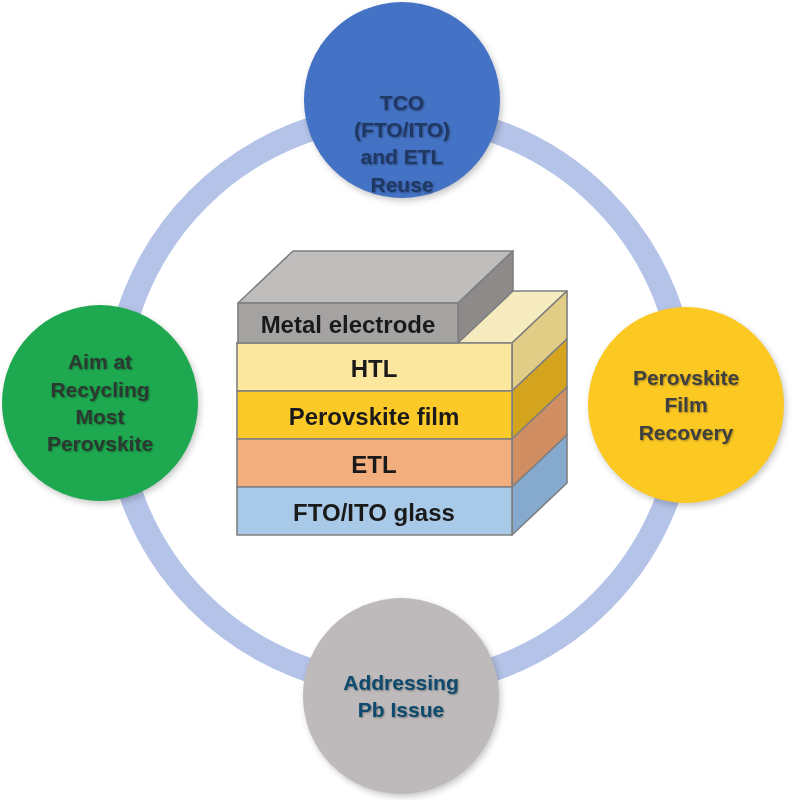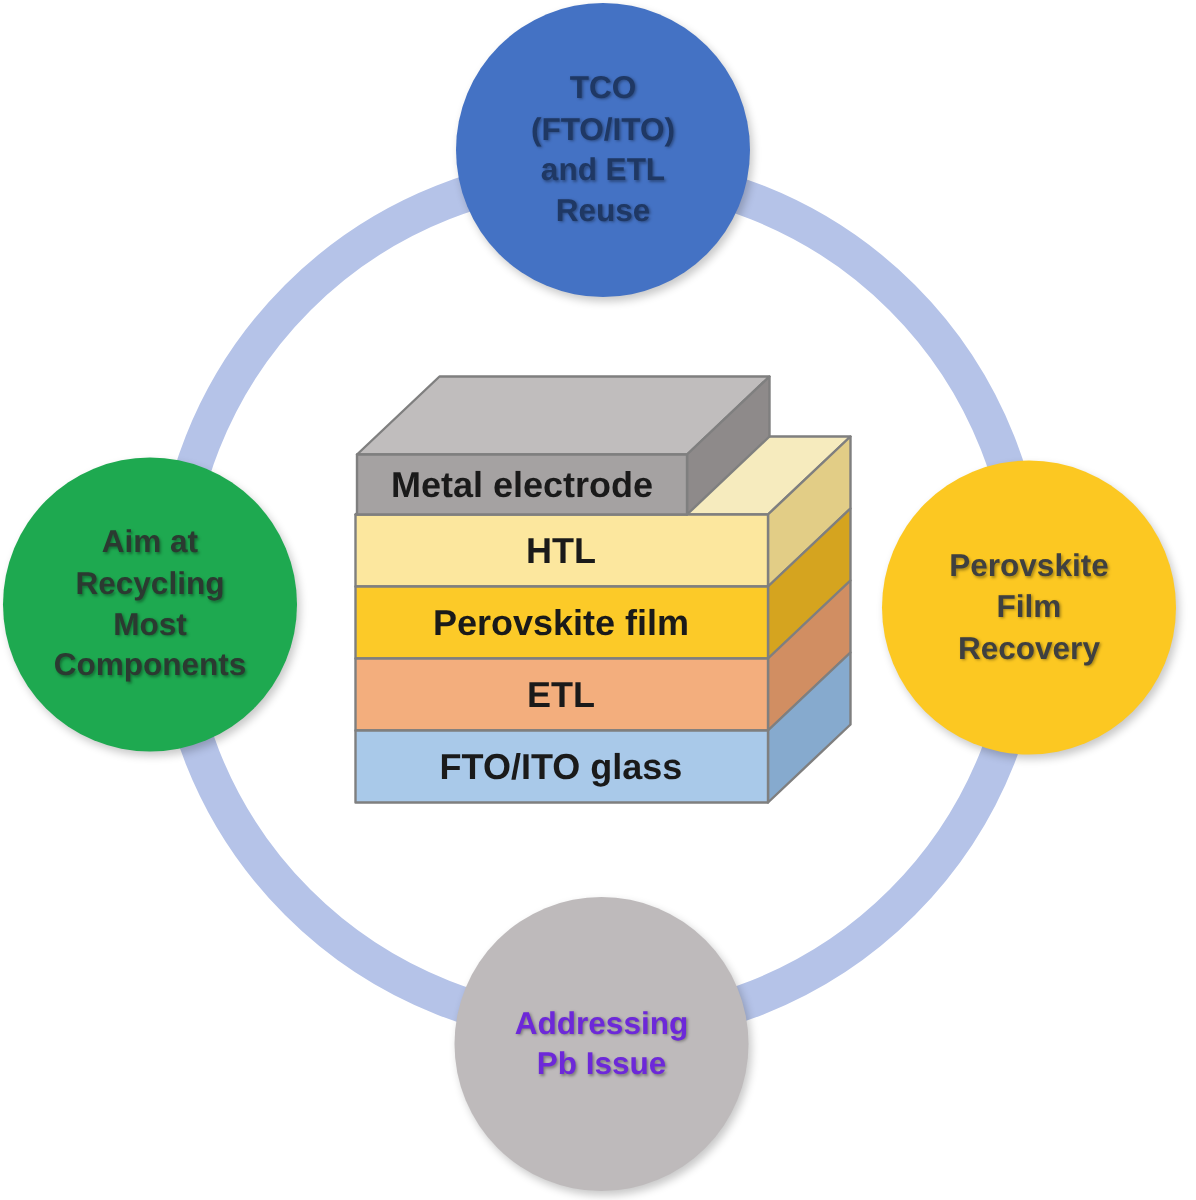--- a/index.html
+++ b/index.html
@@ -47,21 +47,21 @@
     text-align: center;
     box-shadow: 2px 3px 6px rgba(0,0,0,0.22);
   }
   .node-label {
     font-weight: bold;
     font-size: 21px;
     line-height: 1.3;
     white-space: pre-line;
     text-shadow: 1px 1px 2px rgba(0,0,0,0.35);
   }
-  .node-top    { left: 304px; top: 2px;   width: 196px; height: 196px; }
+  .node-top    { left: 304px; top: 2px;   width: 196px; height: 196px; align-items: flex-end; }
   .node-left   { left: 2px;   top: 305px; width: 196px; height: 196px; }
   .node-right  { left: 588px; top: 307px; width: 196px; height: 196px; }
   .node-bottom { left: 303px; top: 598px; width: 196px; height: 196px; }
 </style>
 </head>
 <body>
 
 <div class="canvas">
 
   <div class="ring" data-bind-style="border-color:figure.ring.color" style="border-color: rgb(181, 195, 232);"></div>
@@ -95,27 +95,27 @@
     <span class="node-label" data-bind="figure.nodes.top.label" data-bind-style="color:figure.nodes.top.text_color" style="color: rgb(31, 56, 100);">TCO
 (FTO/ITO)
 and ETL
 Reuse</span>
   </div>
 
   <div class="node node-left" data-bind-style="background:figure.nodes.left.bg" style="background: rgb(30, 169, 80);">
     <span class="node-label" data-bind="figure.nodes.left.label" data-bind-style="color:figure.nodes.left.text_color" style="color: rgb(43, 58, 49);">Aim at
 Recycling
 Most
-Components</span>
+Perovskite</span>
   </div>
 
   <div class="node node-right" data-bind-style="background:figure.nodes.right.bg" style="background: rgb(252, 200, 34);">
     <span class="node-label" data-bind="figure.nodes.right.label" data-bind-style="color:figure.nodes.right.text_color" style="color: rgb(63, 64, 64);">Perovskite
 Film
 Recovery</span>
   </div>
 
   <div class="node node-bottom" data-bind-style="background:figure.nodes.bottom.bg" style="background: rgb(190, 186, 187);">
-    <span class="node-label" data-bind="figure.nodes.bottom.label" data-bind-style="color:figure.nodes.bottom.text_color" style="color: #6d28d9;">Addressing
+    <span class="node-label" data-bind="figure.nodes.bottom.label" data-bind-style="color:figure.nodes.bottom.text_color" style="color: #0c4a6e;">Addressing
 Pb Issue</span>
   </div>
 
 </div>
 
 </body></html>

